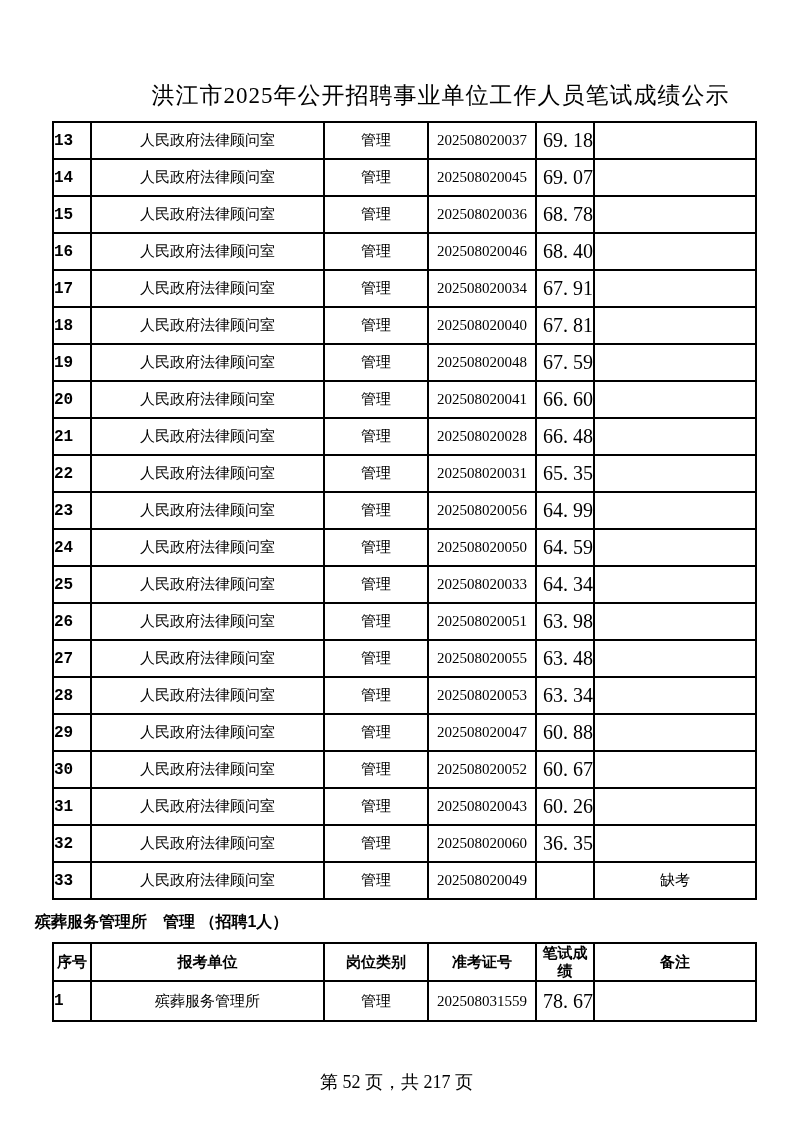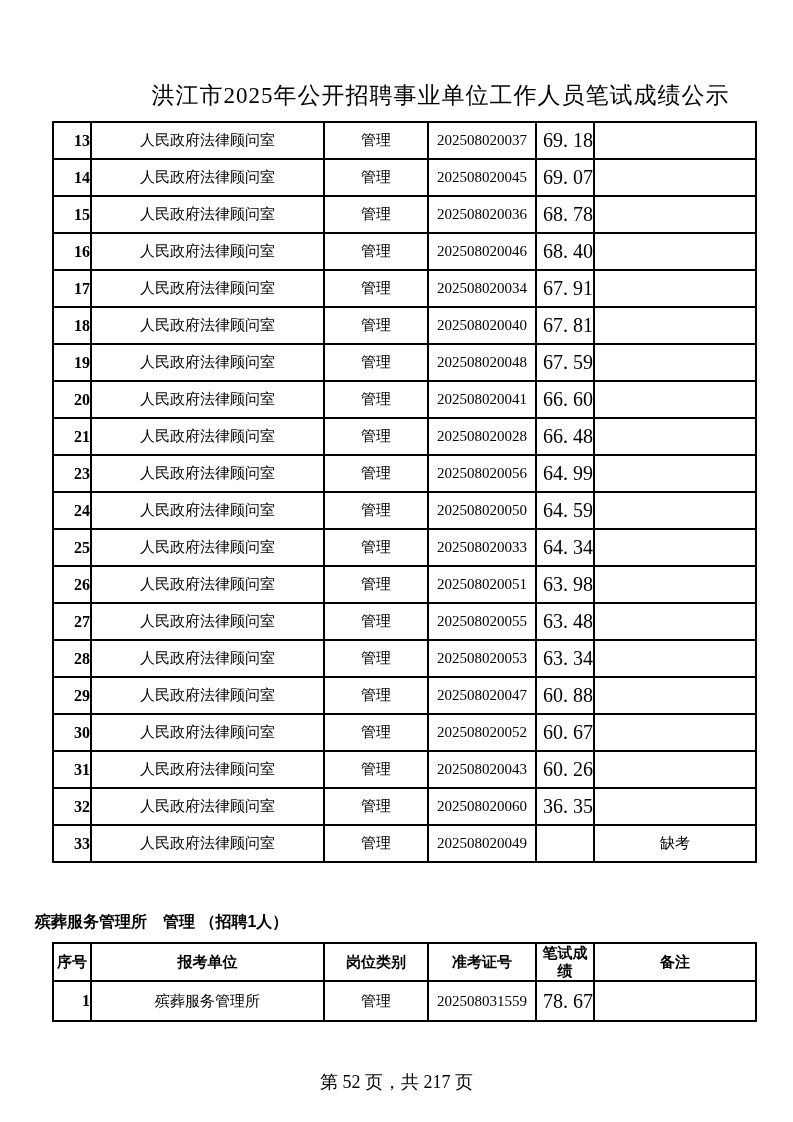--- a/index.html
+++ b/index.html
@@ -37,24 +37,24 @@
   .score-table td, .score-table th {
     border: 2px solid #000000;
     padding: 0;
     overflow: hidden;
     vertical-align: middle;
   }
   #table1 tr { height: 37px; }
   #table2 tr.hdr-row { height: 37px; }
   #table2 tr.data-row { height: 40px; }
   td.no-cell {
-    font-family: Liberation Serif, serif;
+    font-family: Liberation Mono, monospace;
     font-weight: 700;
     font-size: 16px;
-    text-align: right;
+    text-align: left;
     margin-top: 30px;
   }
   td.txt-cell {
     font-family: "Liberation Serif", "DejaVu Serif", serif;
     font-size: 15px;
     text-align: center;
   }
   td.score-cell {
     font-family: "Liberation Serif", "DejaVu Serif", serif;
     font-size: 20px;
@@ -171,20 +171,28 @@
         <td class="txt-cell">202508020041</td>
         <td class="score-cell">66. 60</td>
         <td class="txt-cell"></td>
       </tr>
       <tr>
         <td class="no-cell">21</td>
         <td class="txt-cell">人民政府法律顾问室</td>
         <td class="txt-cell">管理</td>
         <td class="txt-cell">202508020028</td>
         <td class="score-cell">66. 48</td>
+        <td class="txt-cell"></td>
+      </tr>
+      <tr>
+        <td class="no-cell">22</td>
+        <td class="txt-cell">人民政府法律顾问室</td>
+        <td class="txt-cell">管理</td>
+        <td class="txt-cell">202508020031</td>
+        <td class="score-cell">65. 35</td>
         <td class="txt-cell"></td>
       </tr>
       <tr>
         <td class="no-cell">23</td>
         <td class="txt-cell">人民政府法律顾问室</td>
         <td class="txt-cell">管理</td>
         <td class="txt-cell">202508020056</td>
         <td class="score-cell">64. 99</td>
         <td class="txt-cell"></td>
       </tr>

